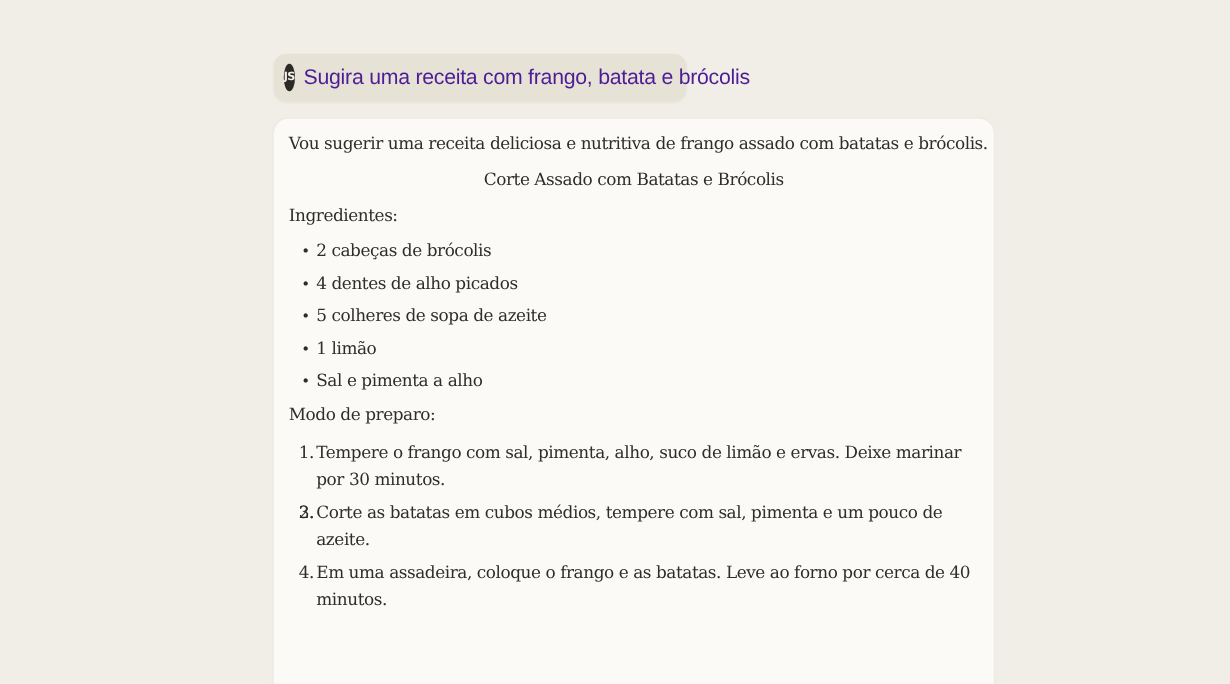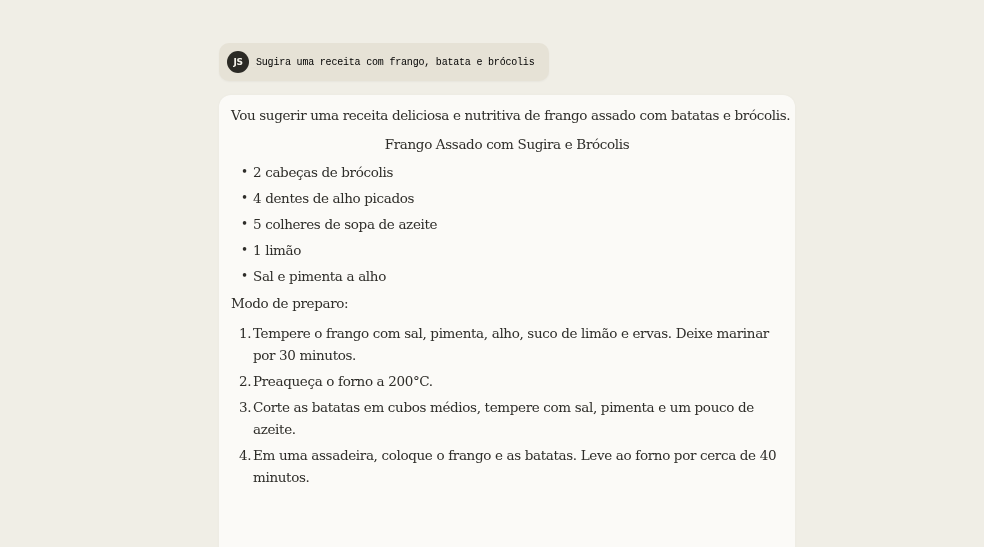--- a/index.html
+++ b/index.html
@@ -21,22 +21,22 @@
   .avatar {
     width: 22px; height: 22px; border-radius: 50%;
     background: #2b2a25; color: #f4f2ea;
     font-family: "DejaVu Sans", sans-serif;
     font-size: 9px; font-weight: bold;
     display: flex; align-items: center; justify-content: center;
     letter-spacing: -0.5px;
   }
   .user-text {
     margin-left: 7px;
-    font-family: Liberation Mono, monospace;
-    font-size: 10px; color: #000000;
+    font-family: Liberation Sans, sans-serif;
+    font-size: 17px; color: #4c1d95;
     white-space: nowrap;
     letter-spacing: -0.2px;
   }
   .assistant-msg {
     position: absolute; left: 219px; top: 65px;
     width: 576px; height: 500px;
     background: #fbfaf7;
     border-radius: 12px 12px 0 0;
     padding: 10px 12px;
     color: #2e2d29;
@@ -67,40 +67,40 @@
 
 <div class="page">
 
   <div class="user-msg">
     <div class="avatar">JS</div>
     <div class="user-text">Sugira uma receita com frango, batata e brócolis</div>
   </div>
 
   <div class="assistant-msg">
     <div class="para">Vou sugerir uma receita deliciosa e nutritiva de frango assado com batatas e brócolis.</div>
-    <div class="para">Frango Assado com Sugira e Brócolis</div>
+    <div class="para">Corte Assado com Batatas e Brócolis</div>
+    <div class="sec-head">Ingredientes:</div>
 
     <ul class="ingredients">
       <li>2 cabeças de brócolis</li>
       <li>4 dentes de alho picados</li>
       <li>5 colheres de sopa de azeite</li>
       <li>1 limão</li>
       <li>Sal e pimenta a alho</li>
     </ul>
 
     <div class="sec-head">Modo de preparo:</div>
 
     <ol class="steps">
       <li>
         <span class="num">1.</span>
         <span>Tempere o frango com sal, pimenta, alho, suco de limão e ervas. Deixe marinar por 30 minutos.</span>
       </li>
       <li>
         <span class="num">2.</span>
-        <span>Preaqueça o forno a 200°C.</span>
       </li>
       <li>
         <span class="num">3.</span>
         <span>Corte as batatas em cubos médios, tempere com sal, pimenta e um pouco de azeite.</span>
       </li>
       <li>
         <span class="num">4.</span>
         <span>Em uma assadeira, coloque o frango e as batatas. Leve ao forno por cerca de 40 minutos.</span>
       </li>
     </ol>

